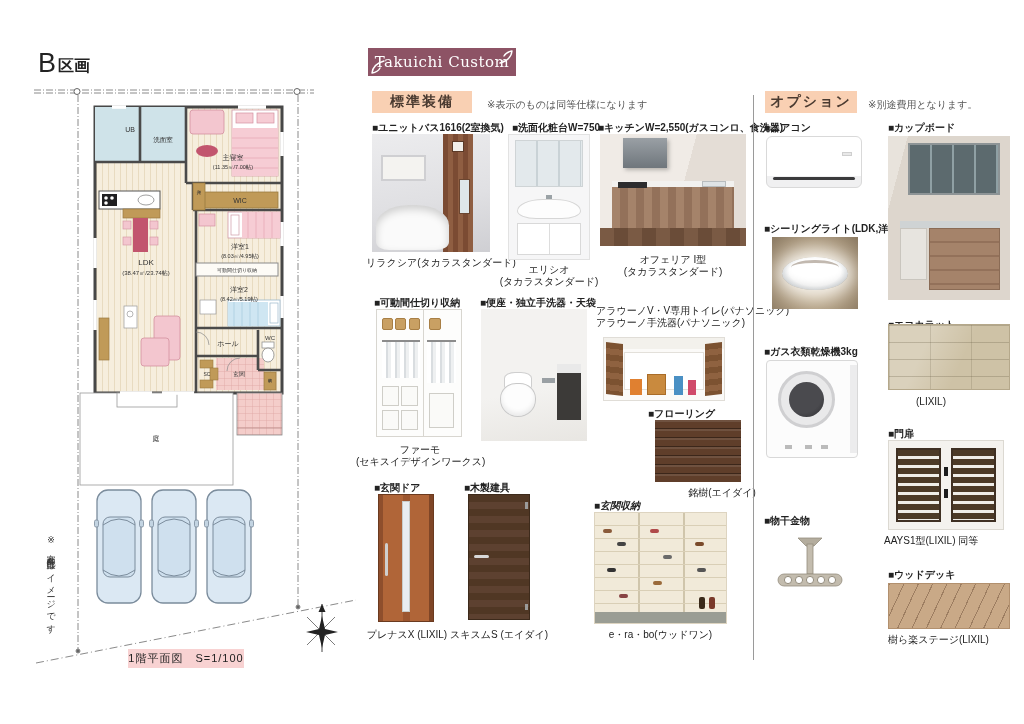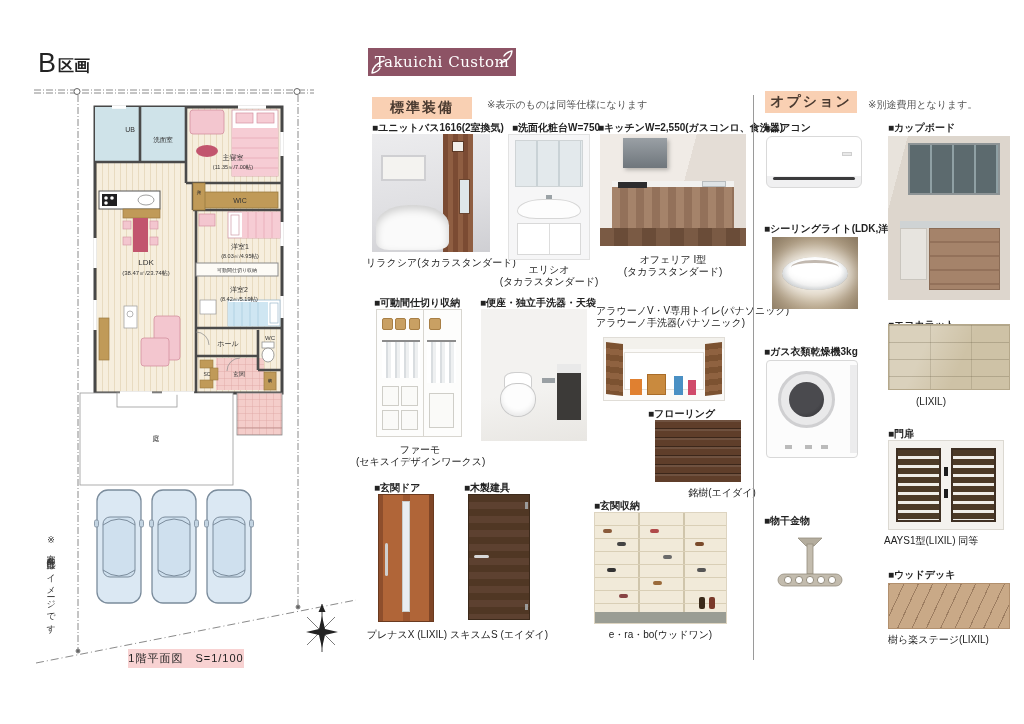--- a/index.html
+++ b/index.html
@@ -315,21 +315,21 @@
     <text x="228" y="346" font-size="7" text-anchor="middle">ホール</text>
     <text x="270" y="340" font-size="6" text-anchor="middle">WC</text>
     <text x="207" y="376" font-size="5" text-anchor="middle">SC</text>
     <text x="239" y="376" font-size="6" text-anchor="middle">玄関</text>
     <text class="vtext" x="270" y="375" font-size="4">収納</text>
   </svg>
 
   <div class="abs vnote" style="left:44px;top:535px;height:120px;">※家具配置はイメージです</div>
   <div class="abs plan-footer" style="left:128px;top:649px;width:116px;height:19px;">1階平面図　S=1/100</div>
 
-  <div class="abs sec-head" style="left:372px;top:91px;width:100px;height:22px;margin-top:6px;">標準装備</div>
+  <div class="abs sec-head" style="left:372px;top:91px;width:100px;height:22px;">標準装備</div>
   <span class="abs sec-note" style="left:487px;top:98px;">※表示のものは同等仕様になります</span>
 
   <span class="abs item-title" style="left:372px;top:121px;">■ユニットバス1616(2室換気)</span>
   <div class="photo ph-bath" style="left:372px;top:134px;width:118px;height:118px;">
     <div class="win"></div>
       <div class="panel"></div>
       <div class="pwin"></div>
       <div class="mirror"></div>
       <div class="tub"></div>
   </div>
@@ -406,21 +406,21 @@
   <span class="abs item-caption" style="left:352px;top:628px;width:110px;">プレナスX (LIXIL)</span>
 
   <span class="abs item-title" style="left:464px;top:481px;">■木製建具</span>
   <div class="photo ph-wdoor" style="left:468px;top:494px;width:62px;height:126px;">
     <div class="handle"></div>
     <div class="hinge" style="top:6%;"></div>
       <div class="hinge" style="top:88%;"></div>
   </div>
   <span class="abs item-caption" style="left:444px;top:628px;width:110px;">スキスムS (エイダイ)</span>
 
-  <span class="abs item-title" style="left:594px;top:499px;">■玄関収納</span>
+  <span class="abs item-title" style="left:594px;top:499px;font-style:italic;">■玄関収納</span>
   <div class="photo ph-shoes" style="left:594px;top:512px;width:133px;height:112px;">
     <span class="shoe" style="left:8px;top:16px;background:#8a5a3a;"></span>
     <span class="shoe" style="left:22px;top:29px;background:#444;"></span>
     <span class="shoe" style="left:55px;top:16px;background:#b04a4a;"></span>
     <span class="shoe" style="left:68px;top:42px;background:#6a6a6a;"></span>
     <span class="shoe" style="left:100px;top:29px;background:#7a4a2a;"></span>
     <span class="shoe" style="left:12px;top:55px;background:#333;"></span>
     <span class="shoe" style="left:58px;top:68px;background:#9a6a3a;"></span>
     <span class="shoe" style="left:102px;top:55px;background:#555;"></span>
     <span class="shoe" style="left:24px;top:81px;background:#884444;"></span>

